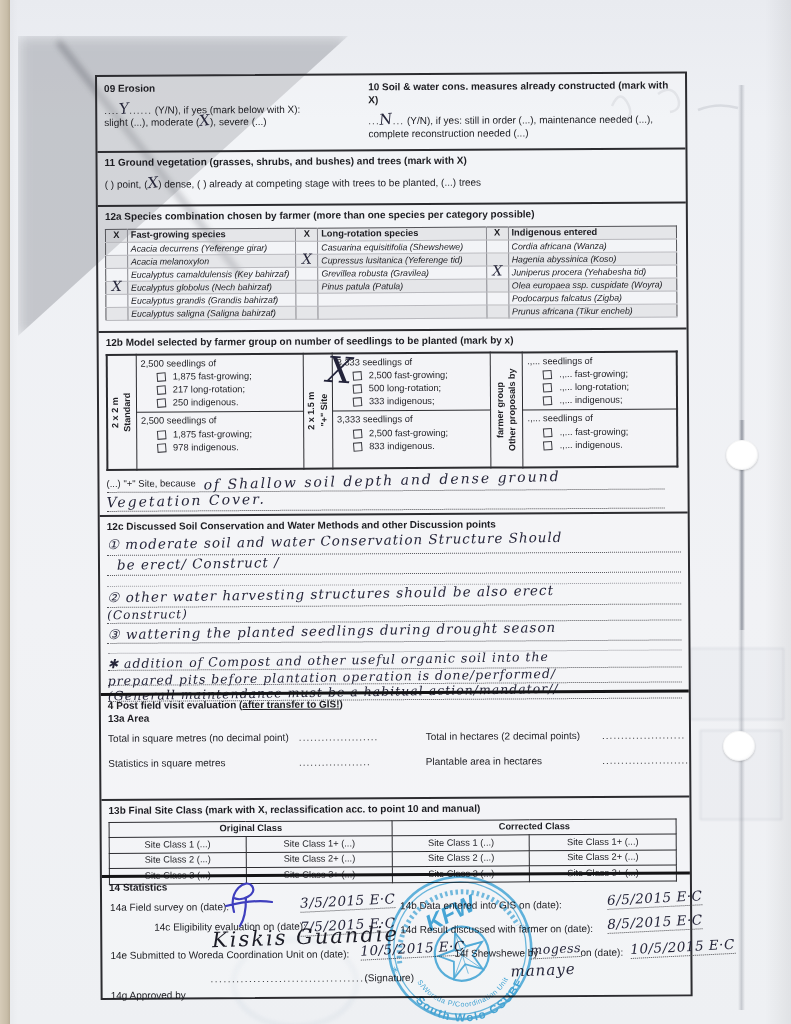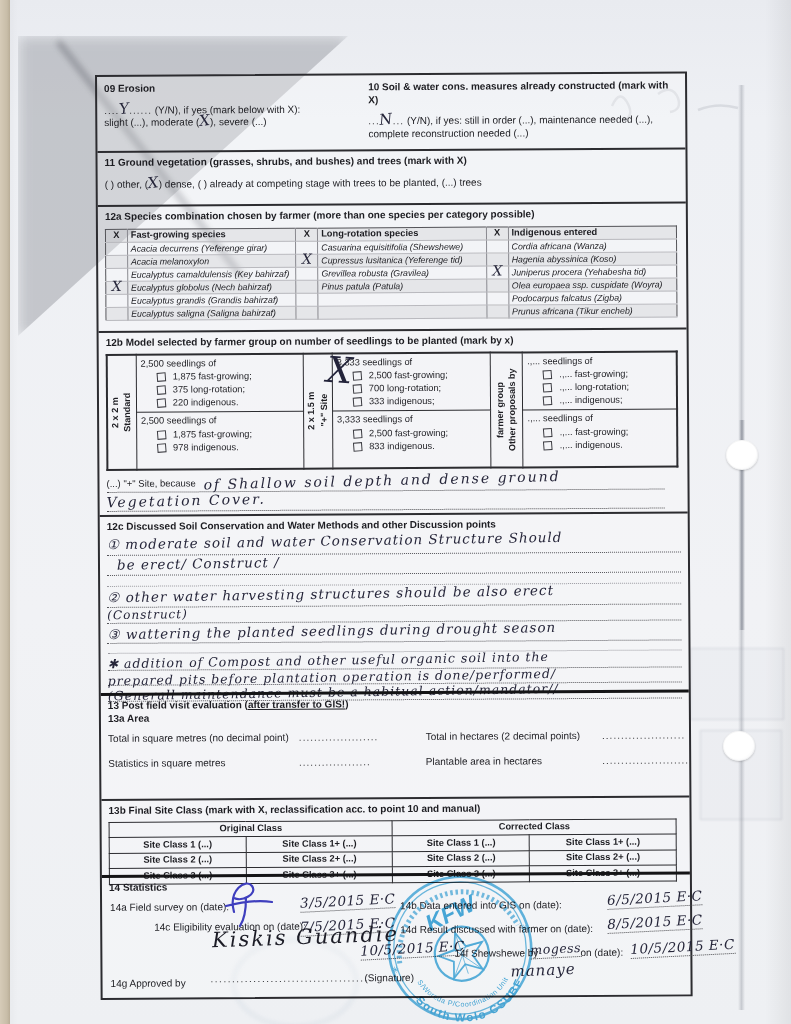--- a/index.html
+++ b/index.html
@@ -92,21 +92,21 @@
   .sec-f{height:95px;}
   .u{text-decoration:underline;}
   .area-row{display:flex;margin-top:8px;}
   .area-row .lab1{width:212px;}
   .area-row .d1{width:92px;}
   .area-row .lab2{width:196px;margin-left:44px;}
   .area-row .d2{width:80px;}
   
   .sec-g{height:66px;}
   .cls{width:568px;margin-top:4px;border:1.5px solid #2c2c30;font-size:9.3px;}
-  .cls td{border:1px solid #2c2c30;padding:1.5px 4px;text-align:center;height:11px;font-weight:bold;}
+  .cls td{border:1px solid #2c2c30;padding:1.5px 4px;text-align:center;height:11px;}
   .cls .chdr{font-weight:bold;}
   
   .sec-h{height:112px;}
   .stat-row{position:absolute;white-space:nowrap;font-size:10px;}
   .sig-dots{letter-spacing:1.5px;}
   
   .approver{position:absolute;left:212px;top:925px;z-index:12;
     font-family:"DejaVu Serif",serif;font-style:italic;font-size:21px;color:#1c1c26;
     transform:rotate(-2deg);letter-spacing:2px;}
   .manaye{position:absolute;z-index:12;}
@@ -147,21 +147,21 @@
       <div class="yn-line">
         <span class="dots">...</span><span class="hw hw-mark">N</span><span class="dots">...</span><span> (Y/N), if yes: still in order (...), maintenance needed (...),</span>
       </div>
       <div>complete reconstruction needed (...)</div>
     </div>
   </div>
 
   <div class="sec sec-b">
     <div class="bold">11 Ground vegetation (grasses, shrubs, and bushes) and trees (mark with X)</div>
     <div class="veg-line">
-      <span>(  ) other, (</span><span class="hw hw-mark">X</span><span>) dense, (  ) already at competing stage with trees to be planted, (...) trees</span>
+      <span>(  ) point, (</span><span class="hw hw-mark">X</span><span>) dense, (  ) already at competing stage with trees to be planted, (...) trees</span>
     </div>
   </div>
 
   <div class="sec sec-c">
     <div class="bold">12a Species combination chosen by farmer (more than one species per category possible)</div>
     <table class="sp-table">
       <tbody>
           <tr class="hdr">
         <td class="sp-mark">X</td>
         <td class="sp-name">Fast-growing species</td>
@@ -234,43 +234,43 @@
               </div>
         </td>
         <td class="mcell" style="width:165px;">
           <div class="mtitle">2,500 seedlings of</div>
           <div class="mitem">
                 <span class="cbx"></span>
                 <span>1,875 fast-growing;</span>
               </div>
           <div class="mitem">
                 <span class="cbx"></span>
-                <span>375 long-rotation;</span>
-              </div>
-          <div class="mitem">
-                <span class="cbx"></span>
-                <span>220 indigenous.</span>
+                <span>217 long-rotation;</span>
+              </div>
+          <div class="mitem">
+                <span class="cbx"></span>
+                <span>250 indigenous.</span>
               </div>
         </td>
         <td class="rot" rowspan="2">
           <div class="rotwrap">
                 <span>2 x 1.5 m</span>
                 <span>"+" Site</span>
               </div>
         </td>
         <td class="mcell" style="width:155px;">
           <span class="hw plus-x">X</span>
           <div class="mtitle">3,333 seedlings of</div>
           <div class="mitem">
                 <span class="cbx"></span>
                 <span>2,500 fast-growing;</span>
               </div>
           <div class="mitem">
                 <span class="cbx"></span>
-                <span>700 long-rotation;</span>
+                <span>500 long-rotation;</span>
               </div>
           <div class="mitem">
                 <span class="cbx"></span>
                 <span>333 indigenous;</span>
               </div>
         </td>
         <td class="rot" rowspan="2" style="width:30px;">
           <div class="rotwrap">
                 <span>farmer group</span>
                 <span>Other proposals by</span>
@@ -348,21 +348,21 @@
     <div class="disc-line" style="height:15px;"><span class="hw hw-disc" style="font-size:12px;">(Construct)</span></div>
     <div class="disc-line" style="height:19px;"><span class="hw hw-disc">③ wattering  the  planted  seedlings  during  drought season</span></div>
     <div class="disc-line" style="height:9px;border-bottom:1px dotted #9a9aa0;"></div>
     <div class="disc-line" style="height:16px;"><span class="hw hw-disc" style="font-size:12.5px;">✱ addition of Compost and other useful organic soil into the</span></div>
     <div class="disc-line" style="height:14px;"><span class="hw hw-disc" style="font-size:12.5px;">prepared pits before plantation operation is done/performed/</span></div>
     <div class="disc-line" style="height:15px;"><span class="hw hw-disc" style="font-size:12.5px;">(Generall maintendance  must be  a habitual  action/mandator//</span></div>
   </div>
 
   <div class="sec sec-thick sec-f">
     <div class="bold">
-      <span>13 Post field visit evaluation (</span><span class="u">after transfer to GIS!</span><span>)</span>
+      <span>4 Post field visit evaluation (</span><span class="u">after transfer to GIS!</span><span>)</span>
     </div>
     <div class="bold">13a Area</div>
     <div class="area-row">
       <span class="lab1">Total in square metres (no decimal point)</span>
       <span class="d1 dots">.....................</span>
       <span class="lab2">Total in hectares (2 decimal points)</span>
       <span class="d2 dots">......................</span>
     </div>
     <div class="area-row" style="margin-top:12px;">
       <span class="lab1">Statistics in square metres</span>
@@ -421,39 +421,42 @@
     </div>
     <div class="stat-row" style="left:198px;top:40px;">
       <span class="hw hw-date dotted-slot">7/5/2015 E·C</span>
     </div>
     <div class="stat-row" style="left:298px;top:48px;">
       <span>14d   Result discussed with farmer on (date):</span>
     </div>
     <div class="stat-row" style="left:505px;top:39px;">
       <span class="hw hw-date dotted-slot">8/5/2015 E·C</span>
     </div>
+    <div class="stat-row" style="left:8px;top:72px;">
+      <span>14e   Submitted to Woreda Coordination Unit on (date):</span>
+    </div>
     <div class="stat-row" style="left:258px;top:64px;">
       <span class="hw hw-date dotted-slot">10/5/2015 E·C</span>
     </div>
     <div class="stat-row" style="left:352px;top:72px;">
       <span>14f   Shewshewe by</span>
     </div>
     <div class="stat-row" style="left:428px;top:66px;">
       <span class="hw hw-date dotted-slot" style="font-size:12.5px;">mogess</span>
     </div>
     <div class="stat-row" style="left:478px;top:72px;">
       <span>on (date):</span>
     </div>
     <div class="stat-row" style="left:528px;top:64px;">
       <span class="hw hw-date dotted-slot">10/5/2015 E·C</span>
     </div>
     <div class="stat-row manaye" style="left:408px;top:86px;">
       <span class="hw" style="font-size:15px;letter-spacing:1px;transform:rotate(-2deg);display:inline-block;">manaye</span>
     </div>
-    <div class="stat-row" style="left:8px;top:100px;">
+    <div class="stat-row" style="left:8px;top:112px;">
       <span>14g   Approved by</span>
     </div>
     <div class="stat-row" style="left:108px;top:96px;">
       <span class="dots sig-dots">......................................</span>
     </div>
     <div class="stat-row" style="left:262px;top:96px;">
       <span>(Signature)</span>
     </div>
   </div>
 

